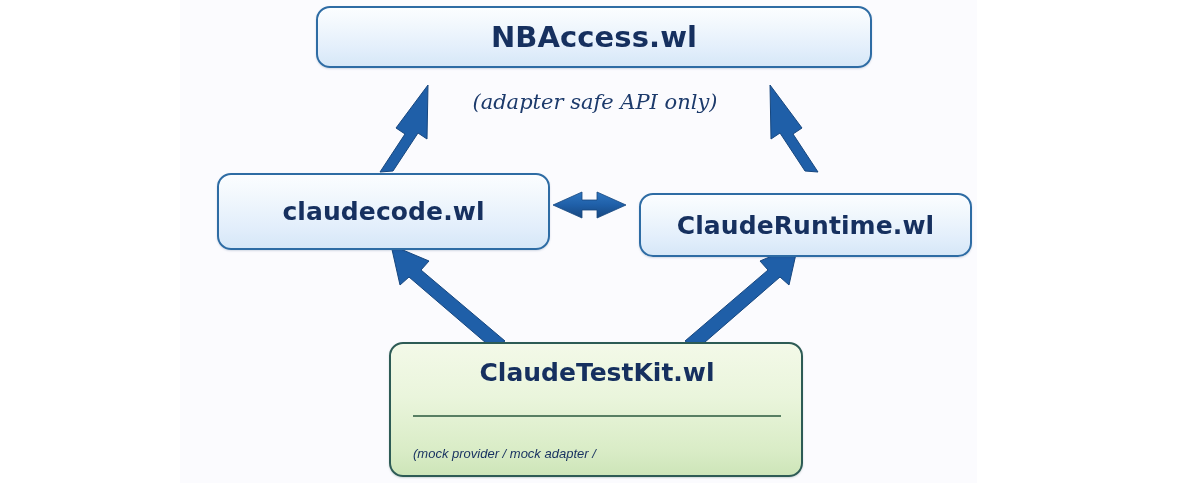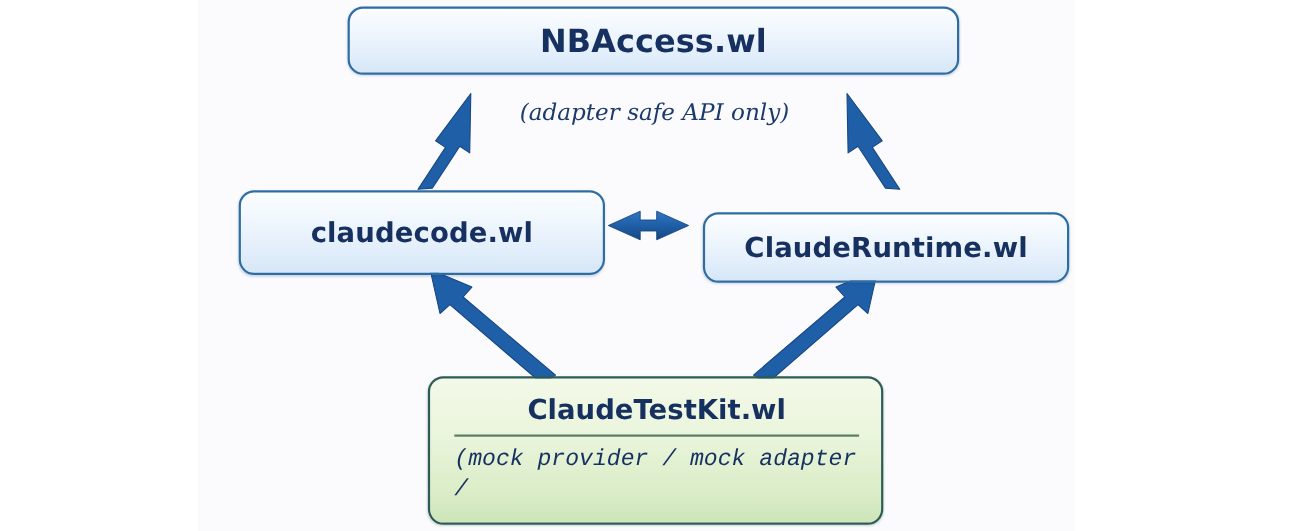--- a/index.html
+++ b/index.html
@@ -53,21 +53,21 @@
     color: #16305f;
     font-weight: bold;
     letter-spacing: .1px;
   }
 
   
   .node-green {
     border: 2px solid #2d5b55;
     background: linear-gradient(180deg, #f3f9e8 0%, #eaf5dc 40%, #d9ecc6 82%, #cde5b9 100%);
     box-shadow: 0 1px 2px rgba(30,70,60,0.20);
-    justify-content: flex-start;
+    justify-content: space-between;
     padding: 14px 20px 12px 22px;
   }
   .node-green .node-title {
     color: #16305f;
     font-weight: bold;
   }
 
   #node-nbaccess {
     left: 316px; top: 6px; width: 556px; height: 62px; align-items: center;
   }
@@ -93,24 +93,24 @@
     height: 0;
     border-top: 2px solid #3f6b4f;
     opacity: .85;
     margin: 2px 0 9px 0;
   }
 
   .node-sub {
     width: 100%;
     color: #16305f;
     font-style: italic;
-    font-size: 21px;
+    font-size: 13px;
     line-height: 1.28;
     text-align: left;
-    font-family: Liberation Mono, monospace;
+    font-family: Liberation Sans, sans-serif;
   }
 
   .caption {
     position: absolute;
     left: 440px;
     top: 90px;
     width: 310px;
     text-align: center;
     color: #1c3a6b;
     font-style: italic;

